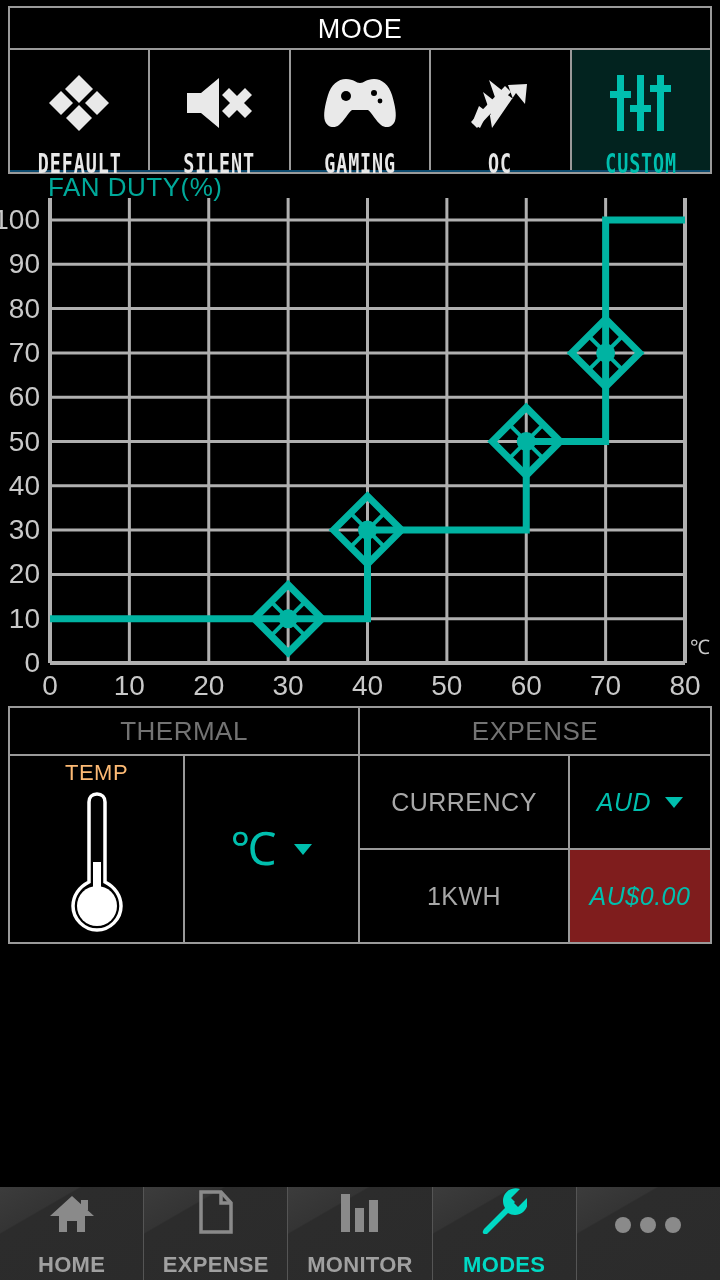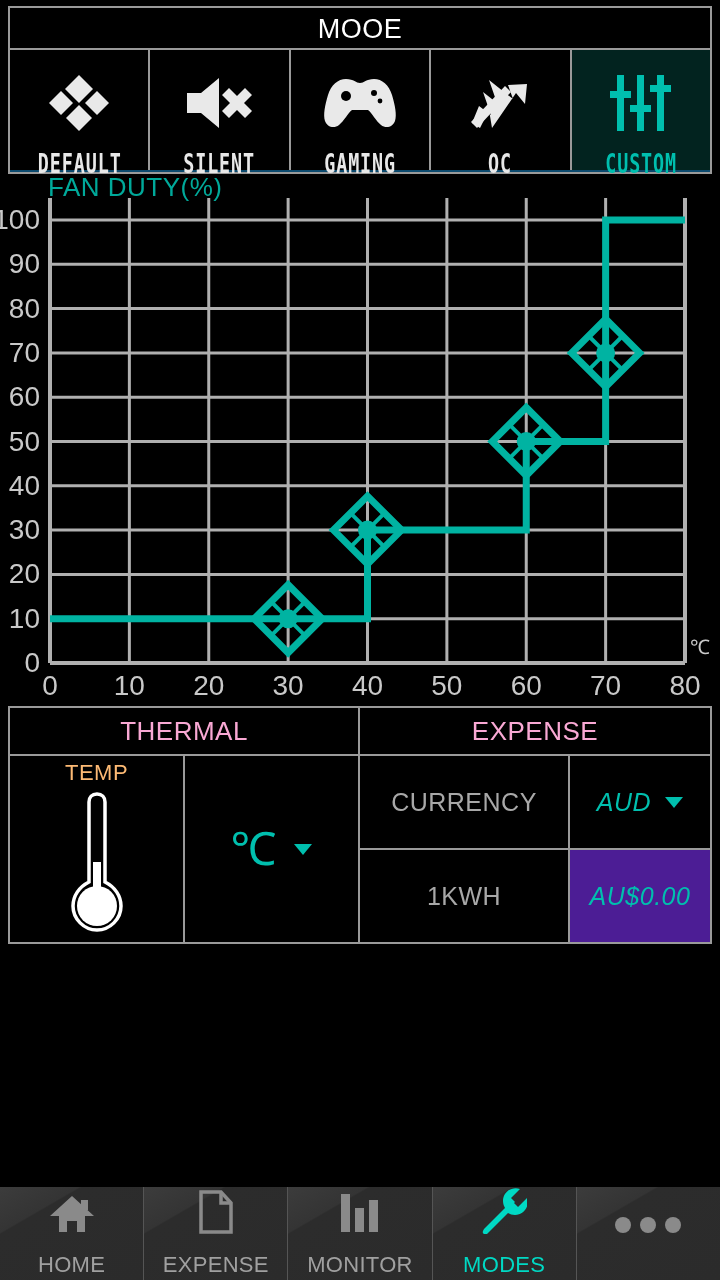--- a/index.html
+++ b/index.html
@@ -46,21 +46,21 @@
   #chart-svg { position: absolute; left: 0; top: 0; }
 
   
   #lower-panel {
     position: absolute; left: 8px; top: 706px; width: 704px; height: 238px;
     border: 2px solid #9a9a9a;
   }
   #lower-head { display: flex; height: 48px; border-bottom: 2px solid #9a9a9a; }
   .lower-head-cell {
     display: flex; align-items: center; justify-content: center;
-    color: #f9a8d4; font-size: 26px; letter-spacing: .5px; text-align: right;
+    color: #737373; font-size: 26px; letter-spacing: .5px; text-align: right;
   }
   #head-thermal { width: 350px; border-right: 2px solid #9a9a9a; }
   #head-expense { flex: 1; }
   #lower-body { display: flex; height: 186px; }
   #thermal-body { width: 350px; display: flex; border-right: 2px solid #9a9a9a; }
   #temp-cell {
     width: 175px; border-right: 2px solid #9a9a9a;
     display: flex; flex-direction: column; align-items: center; padding-top: 4px;
   }
   #temp-caption { color: #fdba74; font-size: 22px; letter-spacing: .5px; text-align: center; }
@@ -74,36 +74,36 @@
   .expense-row { flex: 1; display: flex; }
   .expense-row.top { border-bottom: 2px solid #9a9a9a; }
   .expense-key {
     width: 210px; display: flex; align-items: center; justify-content: center;
     color: #a8a8a8; font-size: 25px; border-right: 2px solid #9a9a9a; letter-spacing:.5px;
   }
   .expense-val {
     flex: 1; display: flex; align-items: center; justify-content: center; gap: 14px;
     color: #00bfae; font-size: 25px; letter-spacing: .5px; font-style: italic;
   }
-  .expense-val.white-bg { background: #4c1d95; }
+  .expense-val.white-bg { background: #7f1d1d; }
 
   
   #bottom-nav {
     position: absolute; left: 0; bottom: 0; width: 720px; height: 93px;
     display: flex; background: #2b2b2b;
   }
   .nav-item {
     flex: 1 1 0; position: relative; overflow: hidden;
     display: flex; flex-direction: column; align-items: center; justify-content: center;
     background: linear-gradient(150deg, #3c3c3c 0%, #343434 26%, #2c2c2c 27%, #2b2b2b 100%);
     border-right: 1px solid #555;
   }
   .nav-item:last-child { border-right: none; }
   .nav-icon { height: 44px; display: flex; align-items: flex-end; justify-content: center; }
-  .nav-label { margin-top: 18px; font-size: 22px; color: #a0a0a0; letter-spacing: .3px; }
+  .nav-label { margin-top: 18px; font-size: 22px; color: #a0a0a0; letter-spacing: .3px; font-weight: bold; }
   .nav-item.active .nav-label { color: #00d9c4; }
 </style>
 </head>
 <body>
 
 <div id="app">
 
   <div id="mode-header">
     <div id="mode-title">MOOE</div>
     <div id="mode-tabs">

